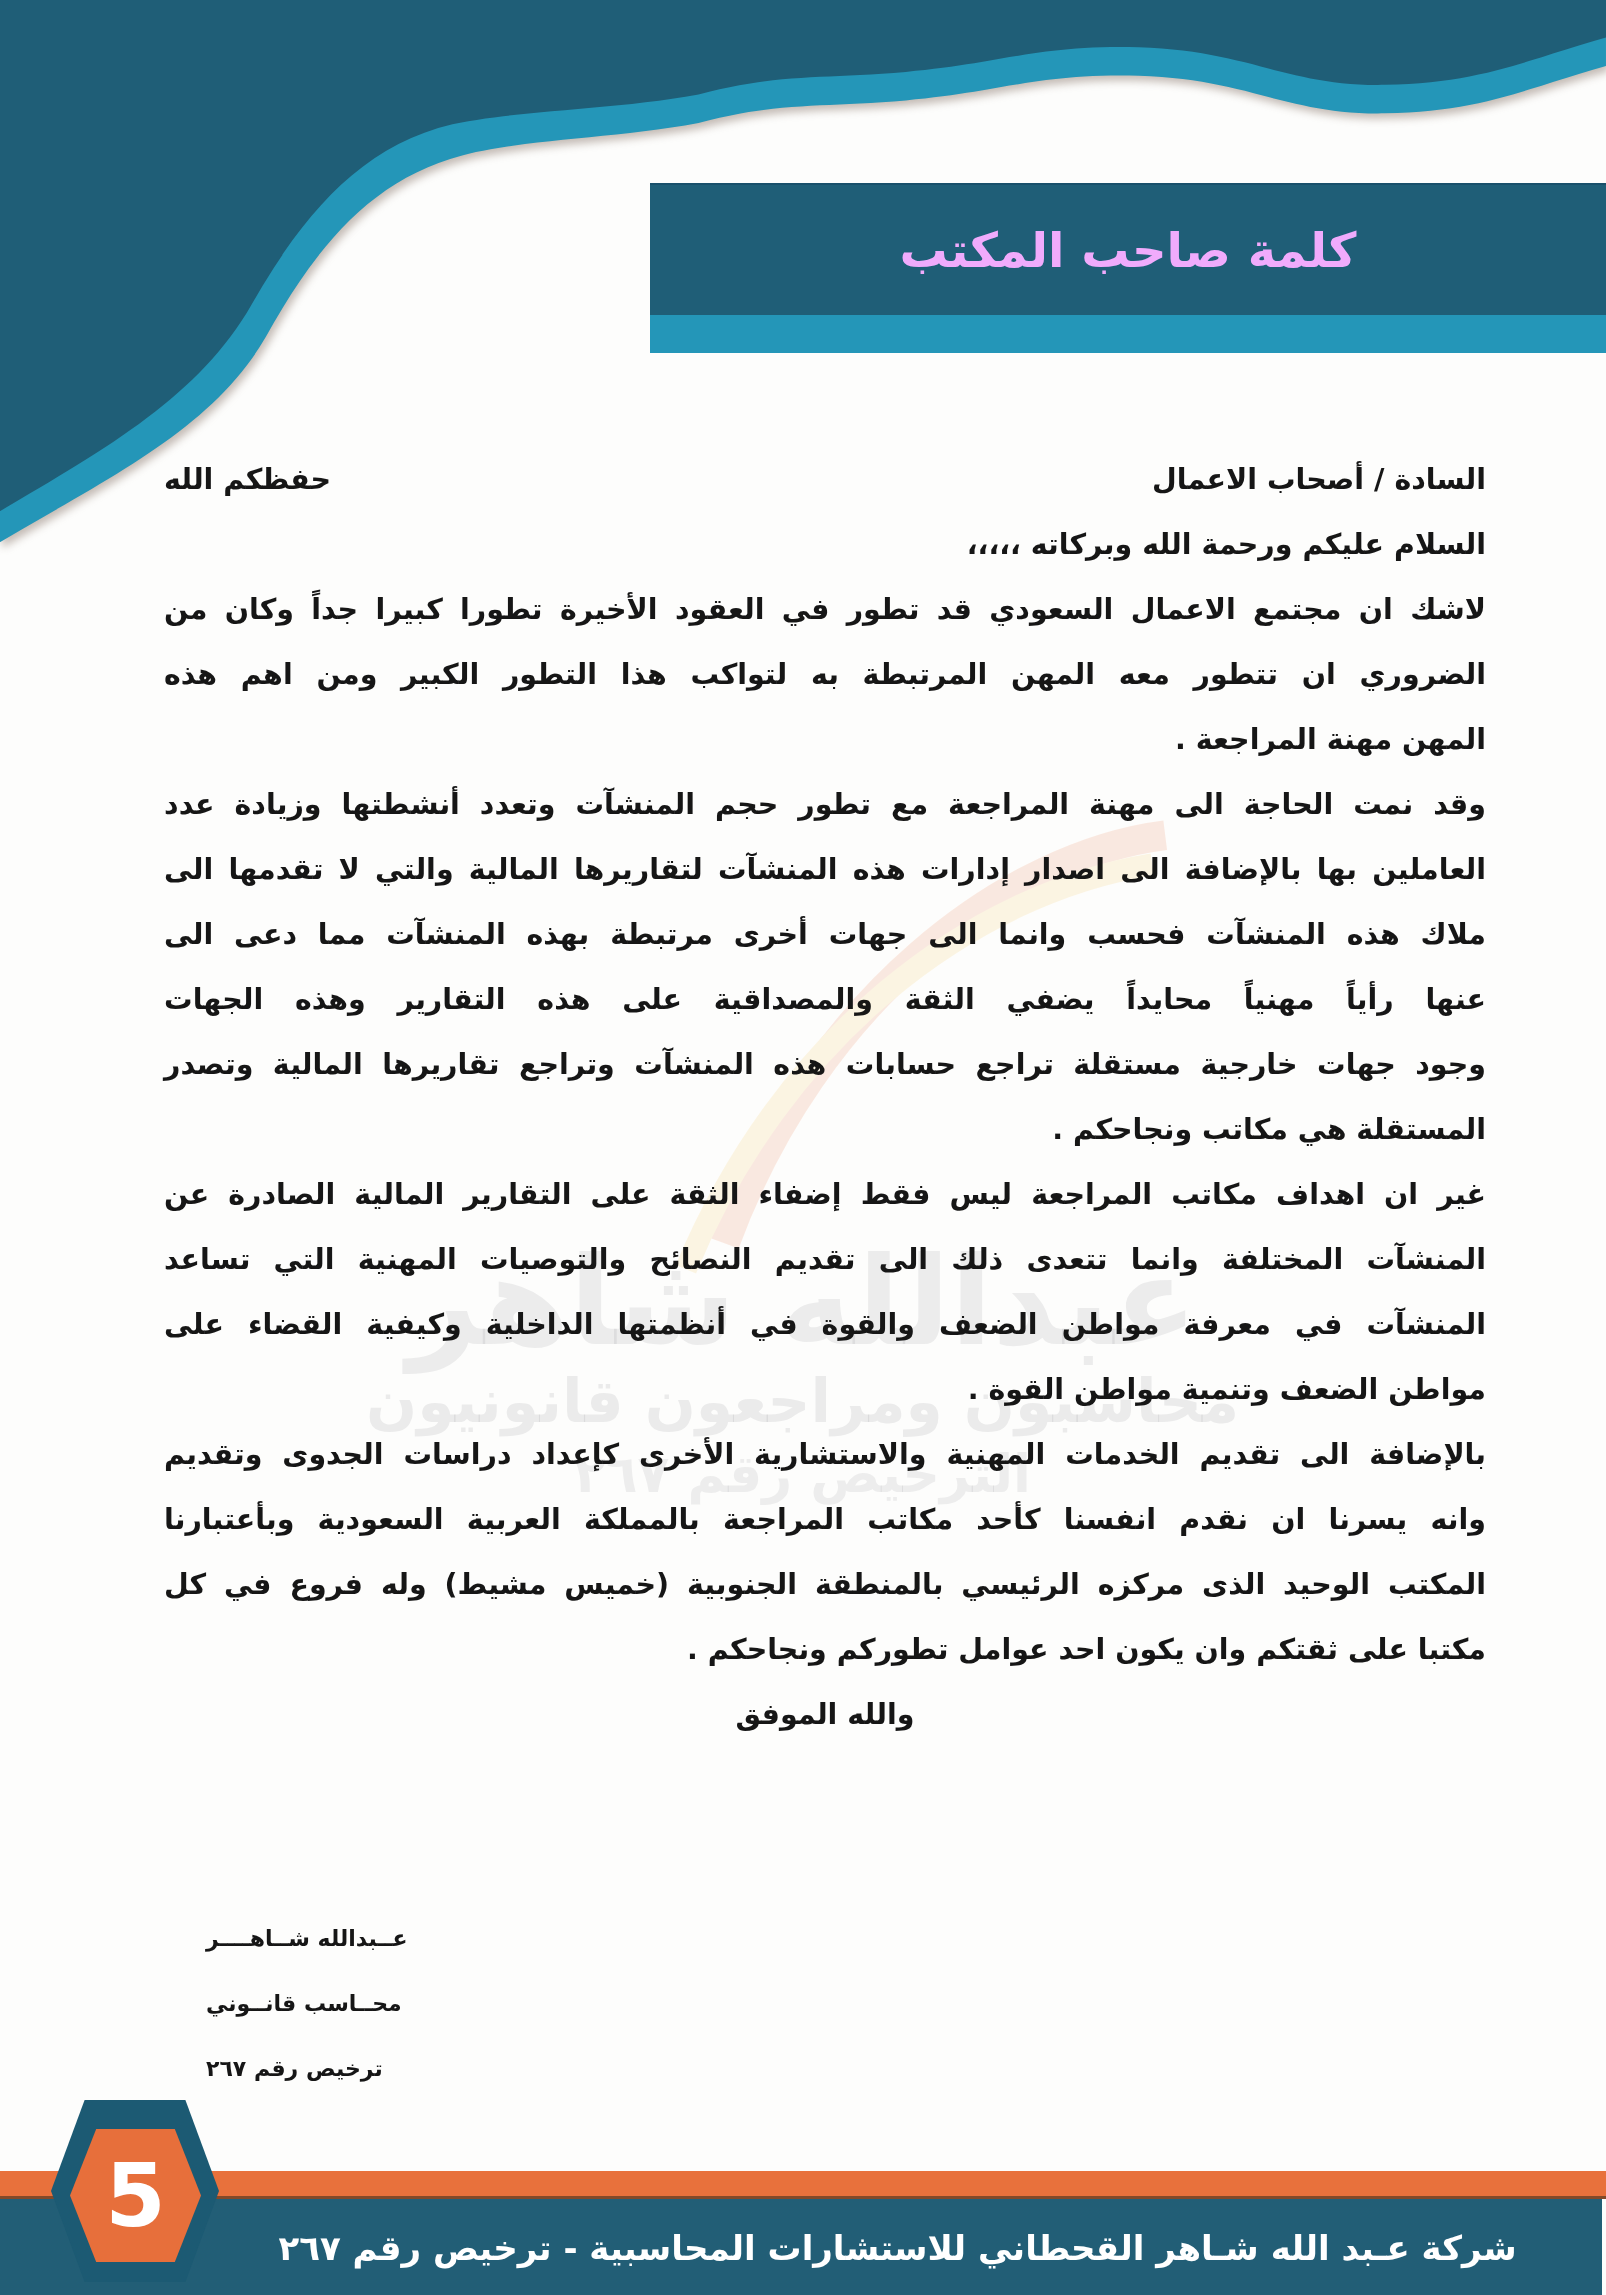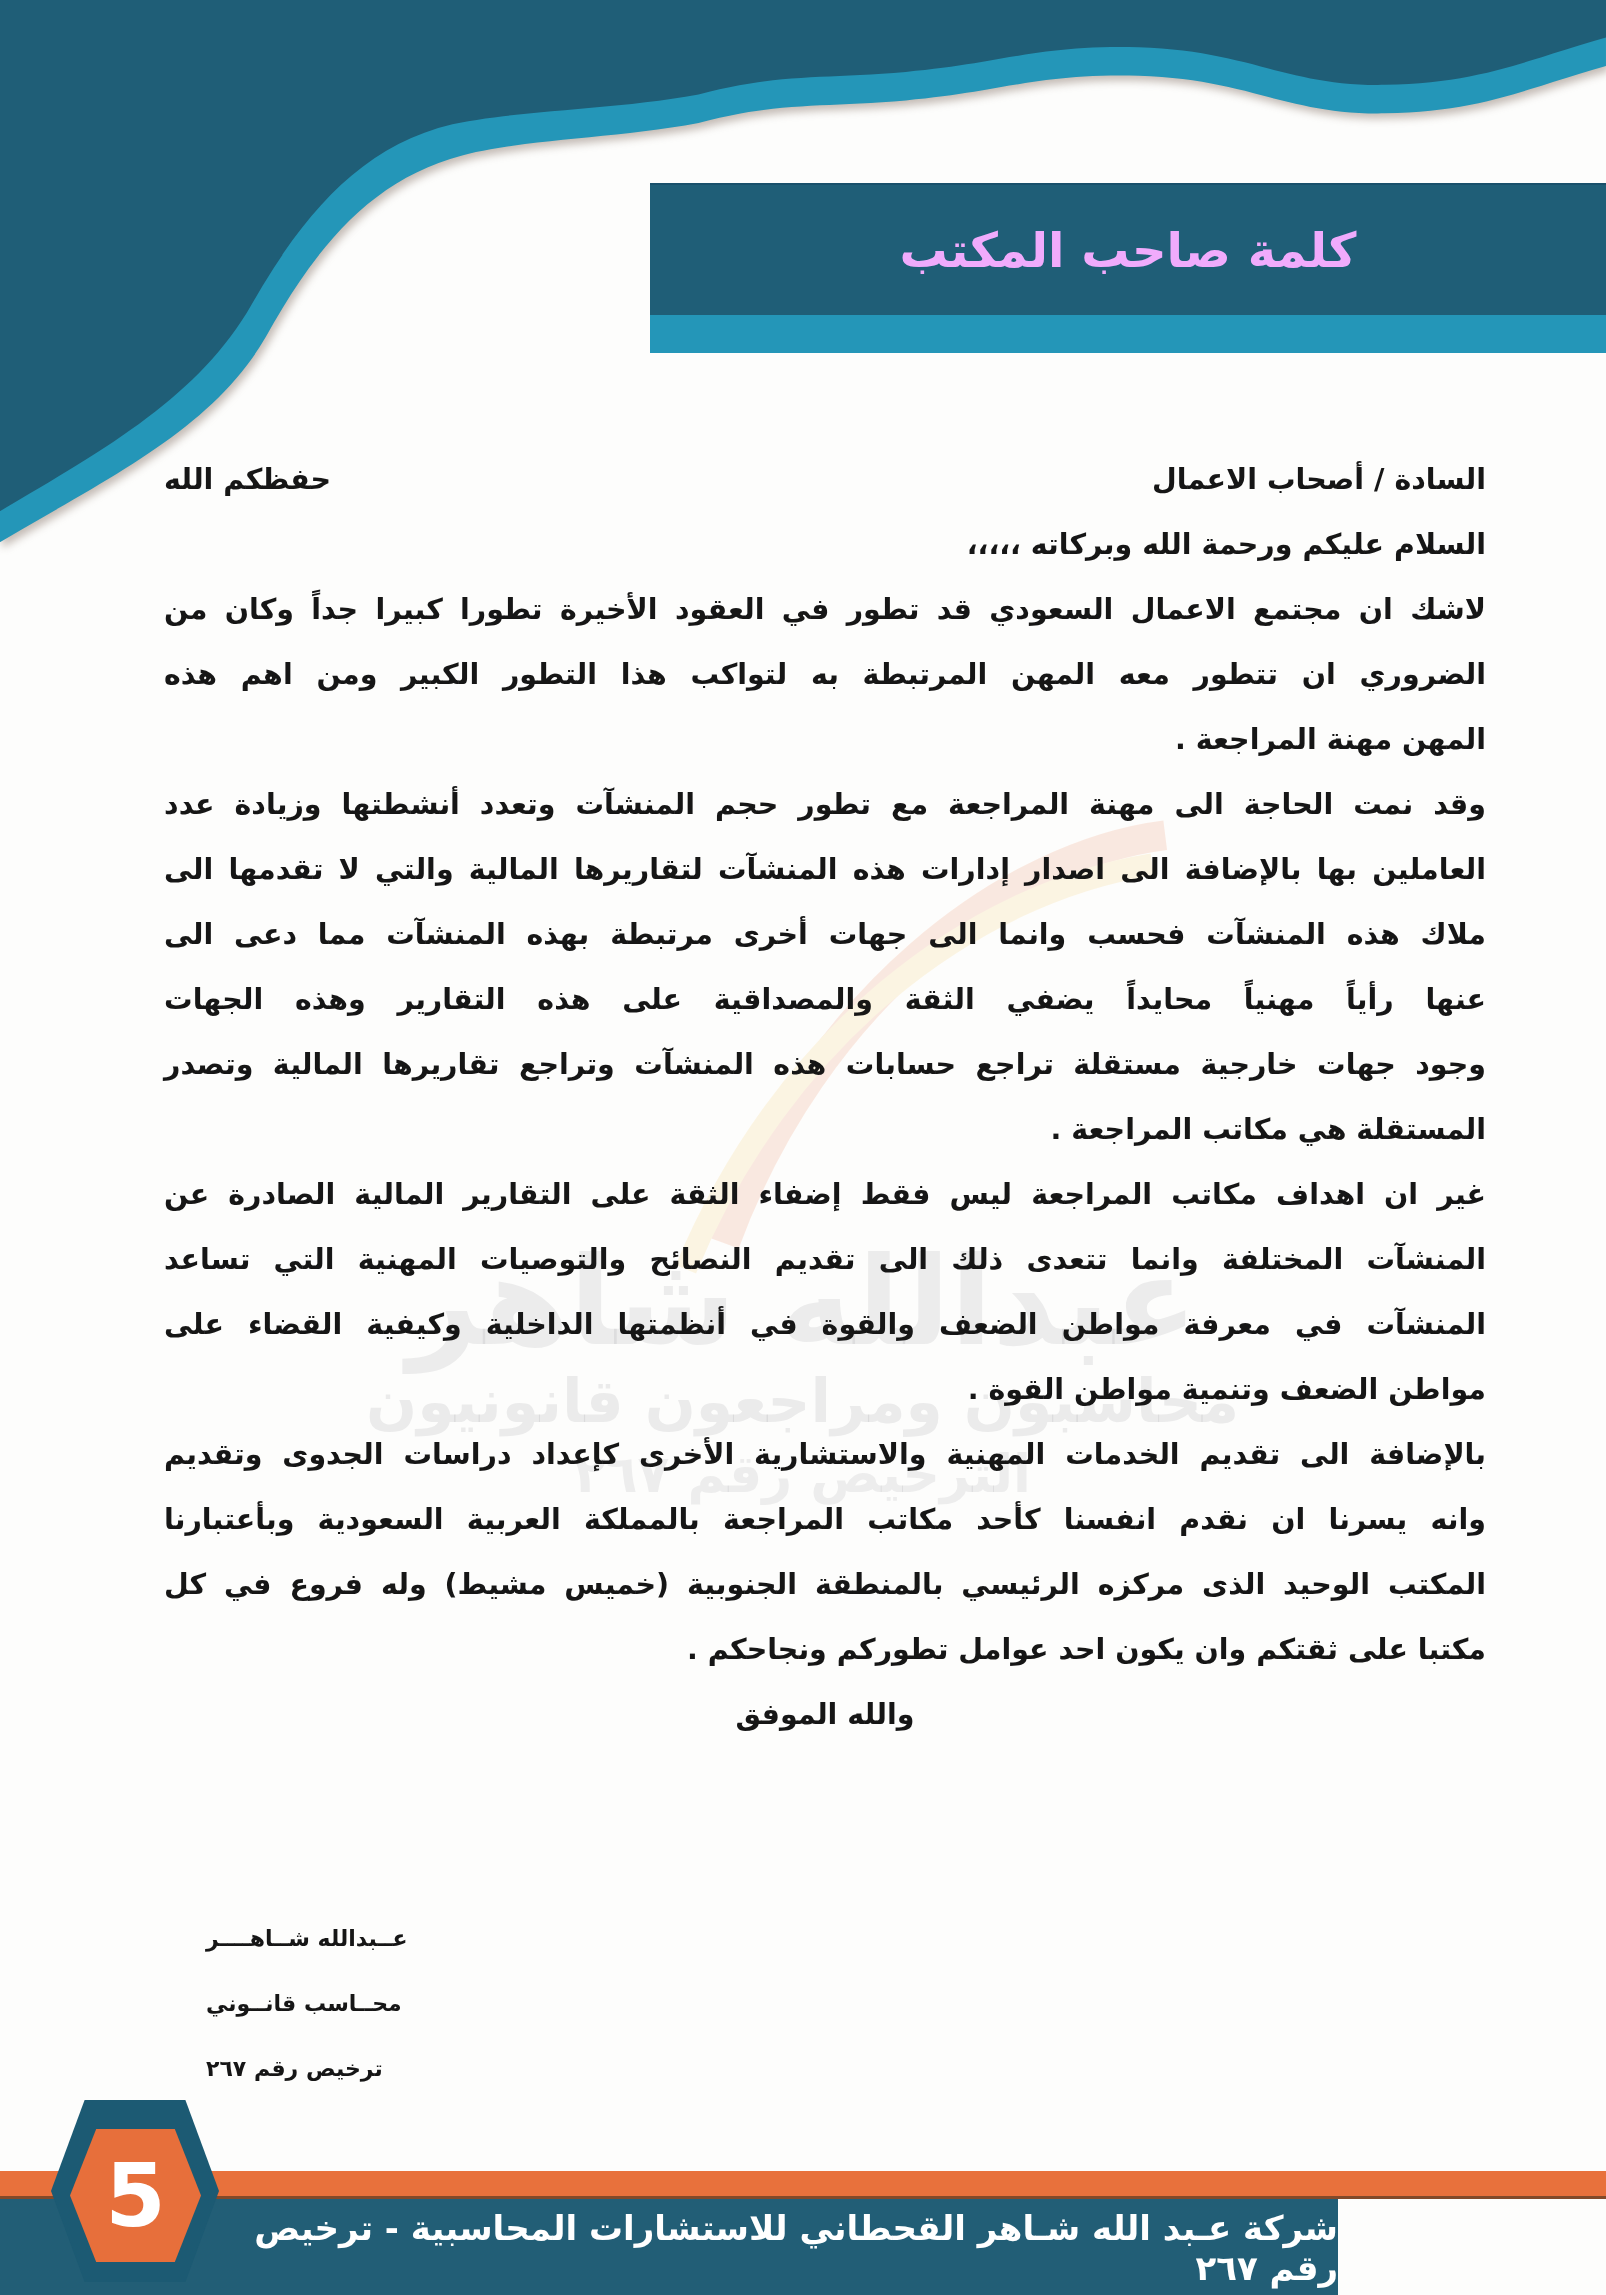--- a/index.html
+++ b/index.html
@@ -51,21 +51,21 @@
     position:absolute;top:1906px;left:207px;width:525px;z-index:3;
     text-align:left;color:#161616;font-size:22px;font-weight:bold;
   }
   .signature .row{height:65px;line-height:65px;}
   
   .footer-orange{
     position:absolute;left:0;top:2171px;width:1607px;height:24.6px;
     background:#E8713C;border-bottom:3.2px solid rgba(45,40,25,.55);z-index:2;
   }
   .footer-teal{
-    position:absolute;left:0;top:2199px;width:1339px;height:97px;
+    position:absolute;left:0;top:2199px;width:1603px;height:97px;
     background:#225E76;z-index:2;
     display:flex;align-items:center;justify-content:center;
     box-sizing:border-box;padding-left:194px;
     color:#ffffff;font-size:34px;font-weight:bold;direction:rtl;
   }
   .badge-outer{
     position:absolute;left:52px;top:2100px;width:168px;height:182px;z-index:4;
     background:#1C5A73;
     clip-path:polygon(20% 0,80% 0,100% 50%,80% 100%,20% 100%,0 50%);
   }
@@ -109,21 +109,21 @@
     </div>
     <div class="row end">السلام عليكم ورحمة الله وبركاته ،،،،،</div>
     <div class="row just">لاشك ان مجتمع الاعمال السعودي قد تطور في العقود الأخيرة تطورا كبيرا جداً وكان من</div>
     <div class="row just">الضروري ان تتطور معه المهن المرتبطة به لتواكب هذا التطور الكبير ومن اهم هذه</div>
     <div class="row end">المهن مهنة المراجعة .</div>
     <div class="row just">وقد نمت الحاجة الى مهنة المراجعة مع تطور حجم المنشآت وتعدد أنشطتها وزيادة عدد</div>
     <div class="row just">العاملين بها بالإضافة الى اصدار إدارات هذه المنشآت لتقاريرها المالية والتي لا تقدمها الى</div>
     <div class="row just">ملاك هذه المنشآت فحسب وانما الى جهات أخرى مرتبطة بهذه المنشآت مما دعى الى</div>
     <div class="row just">عنها رأياً مهنياً محايداً يضفي الثقة والمصداقية على هذه التقارير وهذه الجهات</div>
     <div class="row just">وجود جهات خارجية مستقلة تراجع حسابات هذه المنشآت وتراجع تقاريرها المالية وتصدر</div>
-    <div class="row end">المستقلة هي مكاتب المراجعة .</div>
+    <div class="row end">المستقلة هي مكاتب ونجاحكم .</div>
     <div class="row just">غير ان اهداف مكاتب المراجعة ليس فقط إضفاء الثقة على التقارير المالية الصادرة عن</div>
     <div class="row just">المنشآت المختلفة وانما تتعدى ذلك الى تقديم النصائح والتوصيات المهنية التي تساعد</div>
     <div class="row just">المنشآت في معرفة مواطن الضعف والقوة في أنظمتها الداخلية وكيفية القضاء على</div>
     <div class="row end">مواطن الضعف وتنمية مواطن القوة .</div>
     <div class="row just">بالإضافة الى تقديم الخدمات المهنية والاستشارية الأخرى كإعداد دراسات الجدوى وتقديم</div>
     <div class="row just">وانه يسرنا ان نقدم انفسنا كأحد مكاتب المراجعة بالمملكة العربية السعودية وبأعتبارنا</div>
     <div class="row just">المكتب الوحيد الذى مركزه الرئيسي بالمنطقة الجنوبية (خميس مشيط) وله فروع في كل</div>
     <div class="row end">مكتبا على ثقتكم وان يكون احد عوامل تطوركم ونجاحكم .</div>
     <div class="row center">والله الموفق</div>
   </div>

